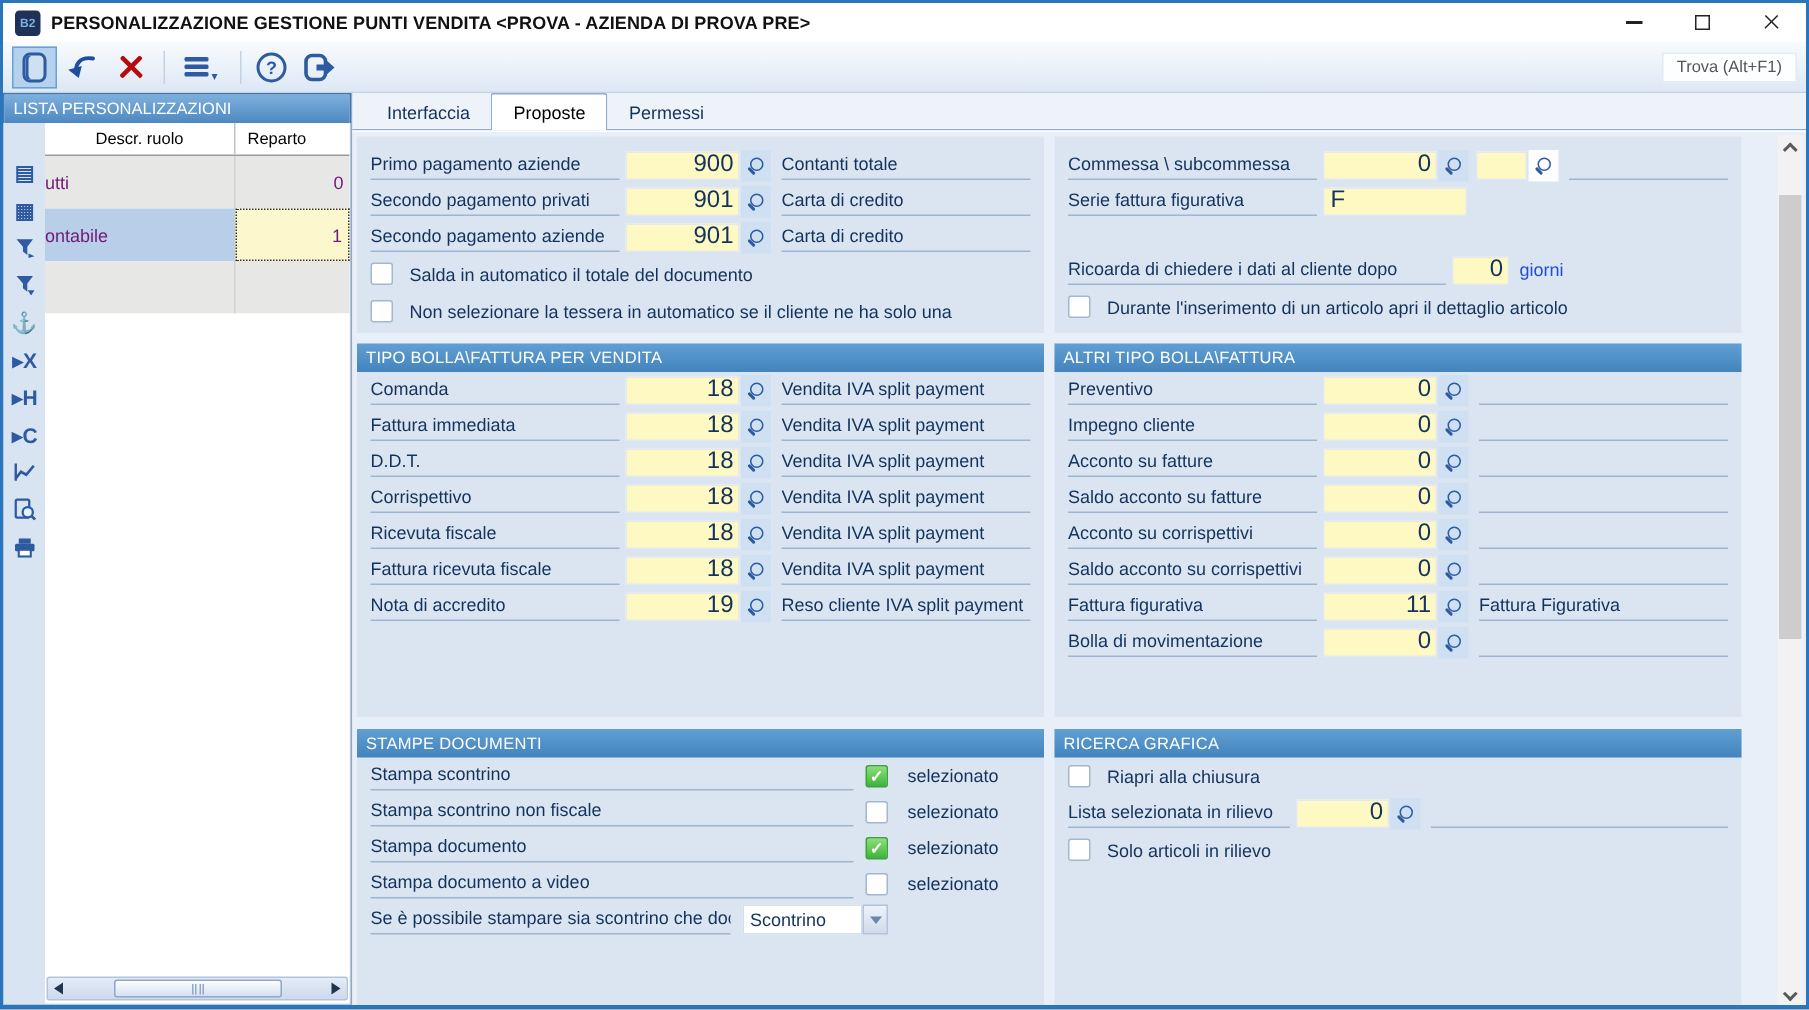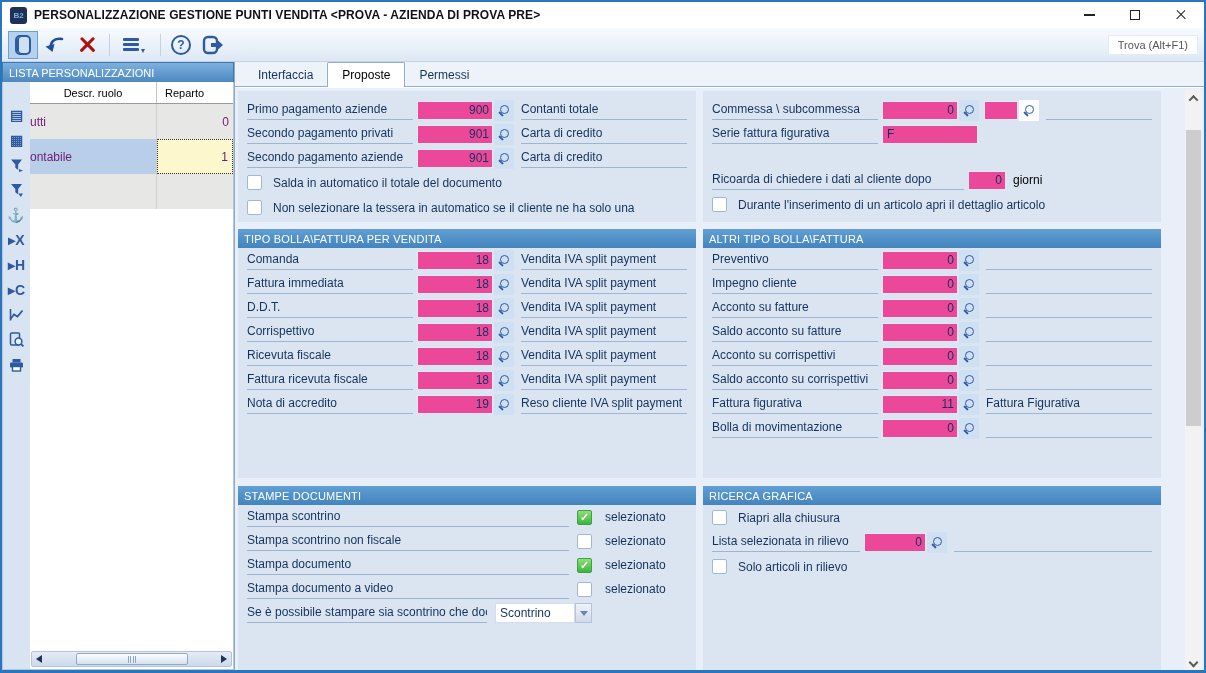--- a/index.html
+++ b/index.html
@@ -66,30 +66,30 @@
   .col{width:458px;flex:none;display:flex;flex-direction:column;min-height:0;}
   .panel{background:#dbe5f1;}
   .p-top{height:131px;flex:none;margin-bottom:7px;padding:7px 9px 0 9px;}
   .p-mid{height:249px;flex:none;margin-bottom:8px;}
   .p-bot{flex:1;}
   .sec-head{height:19px;background:linear-gradient(#619fd3,#4384be);color:#fff;font-size:11px;display:flex;align-items:center;padding-left:6px;letter-spacing:.2px;}
   .sec-body{padding:0 9px 0 9px;}
   .frow{display:flex;align-items:center;height:24px;}
   .flabel{width:166px;flex:none;font-size:12px;color:#13335c;border-bottom:1px solid #9db5d0;height:19px;line-height:16px;margin-right:4px;white-space:nowrap;overflow:hidden;}
   .flabel.w252{width:252px;}  .flabel.w148{width:148px;}
-  .finput{width:76px;flex:none;height:19px;background:#ec4899;border:1px solid #e2e9f2;font-size:12px;color:#13335c;display:flex;align-items:center;justify-content:flex-end;padding-right:3px;}
+  .finput{width:76px;flex:none;height:19px;background:#fef9c3;border:1px solid #e2e9f2;font-size:16px;color:#13335c;display:flex;align-items:center;justify-content:flex-end;padding-right:3px;}
   .finput.w96{width:96px;justify-content:flex-start;padding-left:4px;}
   .finput.w38{width:38px;}  .finput.w34{width:34px;}  .finput.w62{width:62px;}
   .magbtn{width:20px;height:21px;flex:none;background:#cfe0f2;display:flex;align-items:center;justify-content:center;margin-left:1px;}
   .magbtn.white{background:#fdfdfe;}
   .mag{position:relative;width:13px;height:13px;display:inline-block;}
   .mag::before{content:"";position:absolute;top:1px;right:2px;width:7px;height:7px;border:1.6px solid #2d5aa0;border-radius:50%;}
   .mag::after{content:"";position:absolute;left:0;bottom:2px;width:6px;height:2px;background:#2d5aa0;transform:rotate(45deg);border-radius:1px;}
   .fdesc{flex:1;margin-left:7px;font-size:12px;color:#13335c;border-bottom:1px solid #9db5d0;height:19px;line-height:16px;white-space:nowrap;overflow:hidden;}
-  .fsuffix{margin-left:7px;font-size:12px;color:#000000;}
+  .fsuffix{margin-left:7px;font-size:12px;color:#1d4ed8;}
   .cbrow{display:flex;align-items:center;height:25px;}
   .cb{width:15px;height:15px;flex:none;background:#fff;border:1px solid #a3b8cf;border-radius:2px;position:relative;}
   .cb.checked{background:linear-gradient(#8ddf79,#3db43d);border-color:#3aa33a;}
   .cb.checked::after{content:"✓";color:#fff;position:absolute;inset:0;display:flex;align-items:center;justify-content:center;font-size:11px;font-weight:bold;}
   .cblabel{margin-left:11px;font-size:12px;color:#13335c;white-space:nowrap;}
   .strow{display:flex;align-items:center;height:24px;}
   .slabel{flex:1;font-size:12px;color:#13335c;border-bottom:1px solid #9db5d0;height:19px;line-height:16px;white-space:nowrap;overflow:hidden;}
   .strow .cb{margin-left:8px;}
   .ssuffix{width:82px;flex:none;margin-left:13px;font-size:12px;color:#13335c;}
   .dd{display:flex;margin-left:8px;flex:none;}

